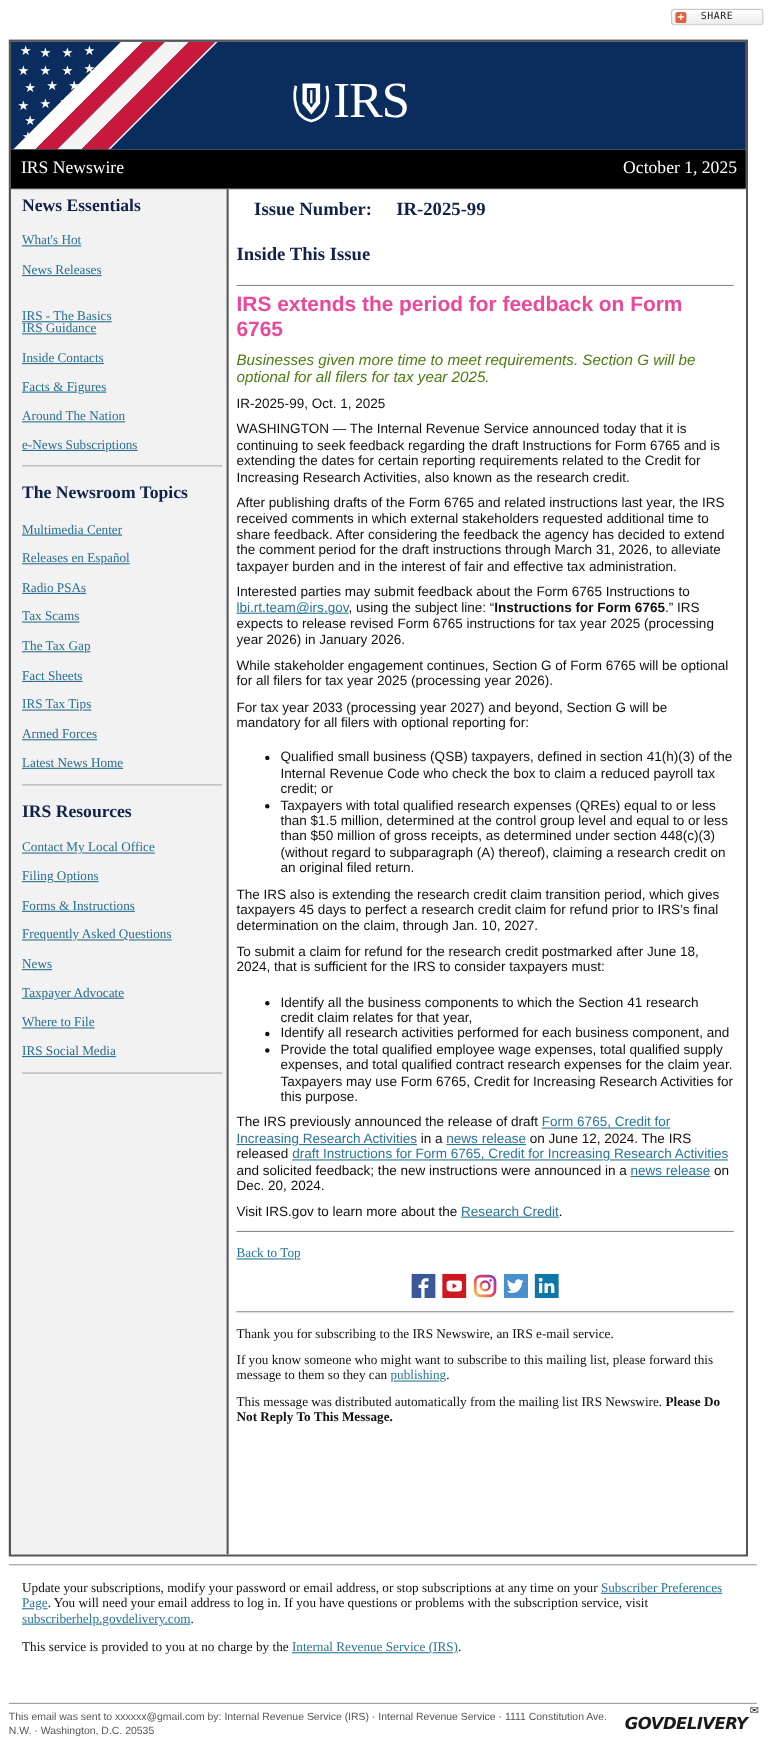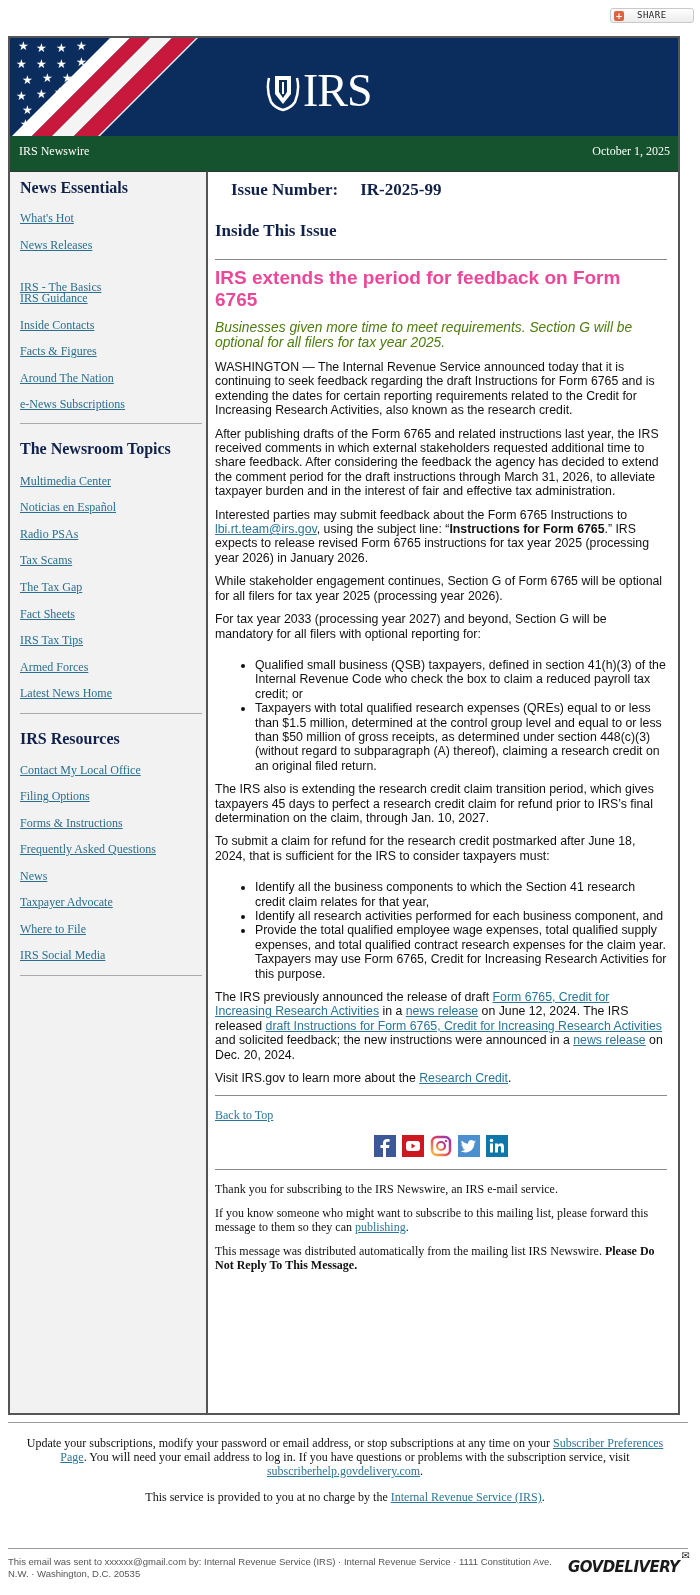--- a/index.html
+++ b/index.html
@@ -9,21 +9,21 @@
   .share-btn { position: absolute; left: 610px; top: 8px; width: 84px; height: 15px; border: 1px solid #c9c9c9; border-radius: 3px; background: linear-gradient(#fff, #ececec); display: flex; align-items: center; cursor: pointer; }
   .share-btn .plus { width: 10px; height: 10px; margin-left: 3px; background: #e0623f; border-radius: 2px; color: #fff; font: bold 9px/10px "DejaVu Sans", sans-serif; text-align: center; }
   .share-btn .lbl { margin-left: 13px; font: 9px/15px "DejaVu Sans Mono", monospace; letter-spacing: 0.5px; color: #222; }
 
   .frame { position: absolute; left: 8px; top: 36px; width: 672px; height: 1379px; border: 2px solid #555; }
   .banner { position: absolute; left: 0; top: 0; width: 668px; height: 98px; background: #0b2d5e; overflow: hidden; }
   .banner svg.flag { position: absolute; left: 0; top: 0; }
   .irs-logo { position: absolute; left: 255px; top: 30px; display: flex; align-items: center; color: #fff; }
   .irs-logo .eagle { width: 36px; height: 42px; }
   .irs-logo .txt { font-family: "Liberation Serif", serif; font-size: 46px; line-height: 46px; color: #fff; margin-left: 2px; letter-spacing: -1px; }
-  .strip { position: absolute; left: 0; top: 98px; width: 668px; height: 35px; background: #14532d; color: #fff; font-size: 12px; }
+  .strip { position: absolute; left: 0; top: 98px; width: 668px; height: 35px; background: #000000; color: #fff; font-size: 16px; }
   .strip .l { position: absolute; left: 9px; top: 8px; }
   .strip .r { position: absolute; right: 8px; top: 8px; }
 
   .sidebar { position: absolute; left: 0; top: 133px; width: 198px; height: 1242px; background: #f2f2f2; border-top: 1px solid #333; border-right: 2px solid #555; }
   .sidebar h3 { margin: 0; font-size: 16px; font-weight: bold; color: #10214a; position: absolute; left: 10px; }
   .sidebar a { position: absolute; left: 10px; font-size: 12px; color: #2a6f8f; text-decoration: underline; cursor: pointer; }
   .sidebar hr { position: absolute; left: 10px; width: 182px; border: 0; border-top: 1px solid #aaa; margin: 0; }
 
   .main { position: absolute; left: 198px; top: 133px; width: 470px; height: 1242px; background: #fff; border-top: 1px solid #333; }
   .main .inner { position: absolute; left: 7px; top: 0; width: 452px; }
@@ -43,21 +43,21 @@
   .hr2 { border: 0; border-top: 1px solid #8a8a8a; margin: 10px 0 12px 0; }
   .back { font-family: "Liberation Serif", serif; font-size: 12px; color: #2a6f8f; text-decoration: underline; cursor: pointer; display: inline-block; }
   .social { display: flex; justify-content: center; gap: 6px; margin: 12px 0 12px 0; }
   .social span { width: 22px; height: 22px; display: inline-flex; align-items: center; justify-content: center; cursor: pointer; }
   .foot-in { font-family: "Liberation Serif", serif; font-size: 12px; line-height: 14px; color: #111; }
   .foot-in p { margin: 0 0 10px 0; }
   .foot-in a { color: #2a7699; text-decoration: underline; cursor: pointer; }
 
   .sep1 { position: absolute; left: 8px; top: 1422px; width: 680px; border: 0; border-top: 1px solid #999; margin: 0; }
   .footer { position: absolute; left: 20px; top: 1436px; width: 650px; font-family: "Liberation Serif", serif; font-size: 12px; line-height: 14px; color: #111; }
-  .footer p { margin: 0 0 12px 0; text-align: center; }
+  .footer p { margin: 0 0 12px 0; }
   .footer a { color: #2a7699; text-decoration: underline; cursor: pointer; }
   .sep2 { position: absolute; left: 8px; top: 1548px; width: 680px; border: 0; border-top: 1px solid #999; margin: 0; }
   .legal { position: absolute; left: 8px; top: 1556px; width: 560px; font-family: "Liberation Sans", sans-serif; font-size: 9.5px; line-height: 12px; color: #555; }
   .govd { position: absolute; left: 568px; top: 1558px; font-family: "DejaVu Sans", sans-serif; font-weight: bold; font-style: italic; font-size: 15px; color: #1a1a1a; letter-spacing: -0.5px; }
   .govd .env { position: absolute; right: -10px; top: -8px; font-size: 10px; font-style: normal; }
 </style>
 </head>
 <body>
 
 <div class="share-btn">
@@ -116,21 +116,21 @@
     <a style="top:108px">IRS - The Basics</a>
     <a style="top:119px">IRS Guidance</a>
     <a style="top:146px">Inside Contacts</a>
     <a style="top:172px">Facts &amp; Figures</a>
     <a style="top:199px">Around The Nation</a>
     <a style="top:225px">e-News Subscriptions</a>
     <hr style="top:251px">
 
     <h3 style="top:268px">The Newsroom Topics</h3>
     <a style="top:302px">Multimedia Center</a>
-    <a style="top:328px">Noticias en Español</a>
+    <a style="top:328px">Releases en Español</a>
     <a style="top:355px">Radio PSAs</a>
     <a style="top:381px">Tax Scams</a>
     <a style="top:408px">The Tax Gap</a>
     <a style="top:435px">Fact Sheets</a>
     <a style="top:461px">IRS Tax Tips</a>
     <a style="top:488px">Armed Forces</a>
     <a style="top:514px">Latest News Home</a>
     <hr style="top:541px">
 
     <h3 style="top:558px">IRS Resources</h3>
@@ -149,20 +149,21 @@
     <div class="inner">
       <div class="issue hd-serif">
         <span>Issue Number:</span><span class="num">IR-2025-99</span>
       </div>
       <div class="inside hd-serif">Inside This Issue</div>
       <hr class="hr1">
 
       <div class="art">
         <h1>IRS extends the period for feedback on Form 6765</h1>
         <p class="sub">Businesses given more time to meet requirements. Section G will be optional for all filers for tax year 2025.</p>
+        <p>IR-2025-99, Oct. 1, 2025</p>
         <p>WASHINGTON — The Internal Revenue Service announced today that it is continuing to seek feedback regarding the draft Instructions for Form 6765 and is extending the dates for certain reporting requirements related to the Credit for Increasing Research Activities, also known as the research credit.</p>
         <p>After publishing drafts of the Form 6765 and related instructions last year, the IRS received comments in which external stakeholders requested additional time to share feedback. After considering the feedback the agency has decided to extend the comment period for the draft instructions through March 31, 2026, to alleviate taxpayer burden and in the interest of fair and effective tax administration.</p>
         <p><span>Interested parties may submit feedback about the Form 6765 Instructions to </span><a>lbi.rt.team@irs.gov</a><span>, using the subject line: “</span><b>Instructions for Form 6765</b><span>.” IRS expects to release revised Form 6765 instructions for tax year 2025 (processing year 2026) in January 2026.</span></p>
         <p>While stakeholder engagement continues, Section G of Form 6765 will be optional for all filers for tax year 2025 (processing year 2026).</p>
         <p style="margin-bottom:0">For tax year 2033 (processing year 2027) and beyond, Section G will be mandatory for all filers with optional reporting for:</p>
         <ul class="top">
           <li>Qualified small business (QSB) taxpayers, defined in section 41(h)(3) of the Internal Revenue Code who check the box to claim a reduced payroll tax credit; or</li>
           <li>Taxpayers with total qualified research expenses (QREs) equal to or less than $1.5 million, determined at the control group level and equal to or less than $50 million of gross receipts, as determined under section 448(c)(3) (without regard to subparagraph (A) thereof), claiming a research credit on an original filed return.</li>
         </ul>
         <p>The IRS also is extending the research credit claim transition period, which gives taxpayers 45 days to perfect a research credit claim for refund prior to IRS’s final determination on the claim, through Jan. 10, 2027.</p>

